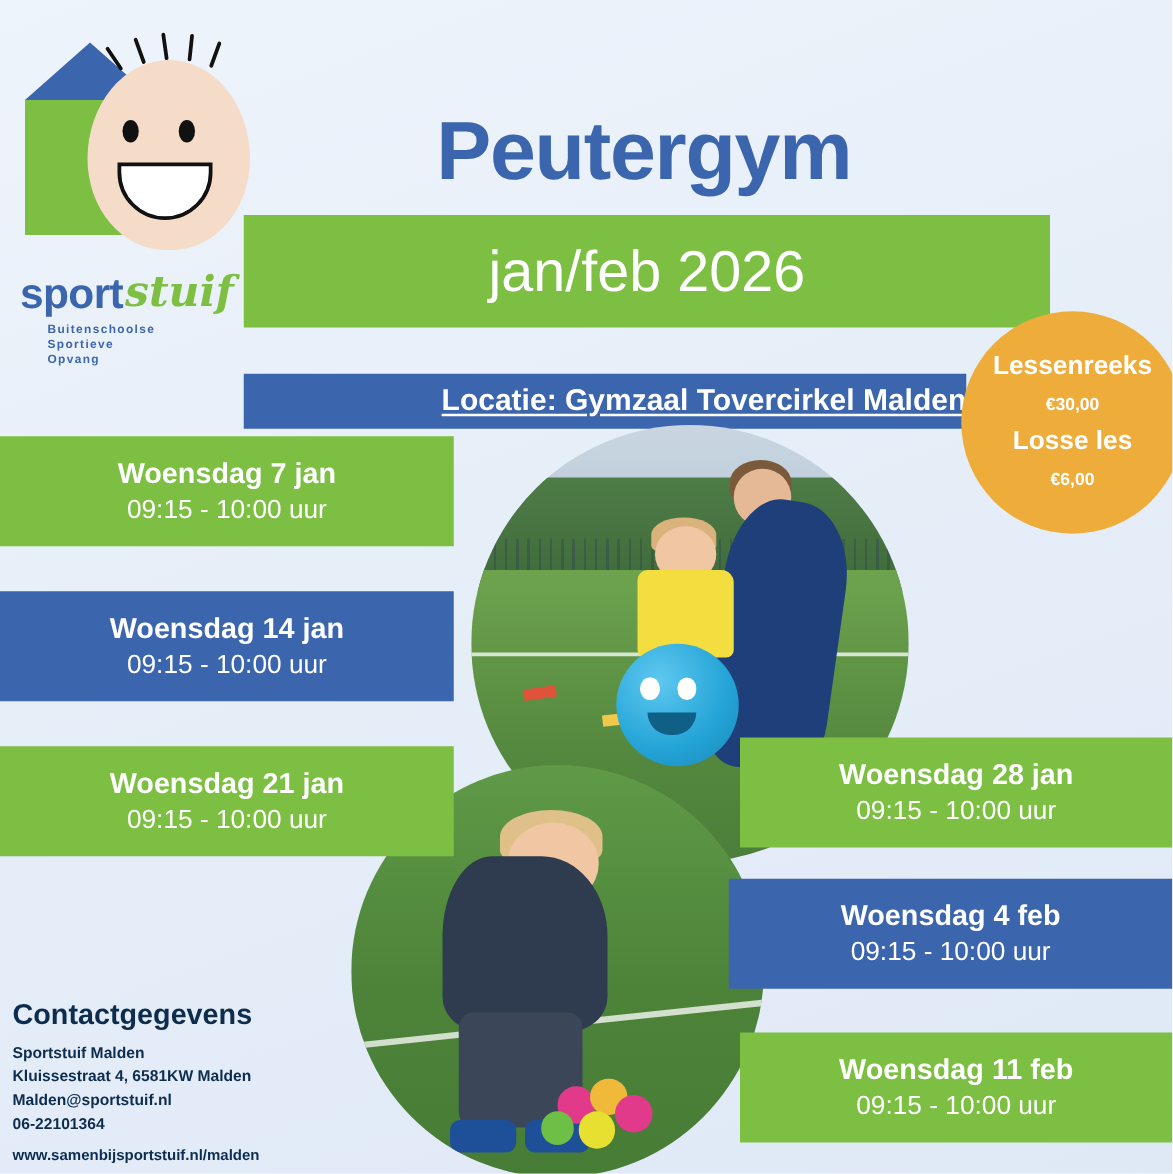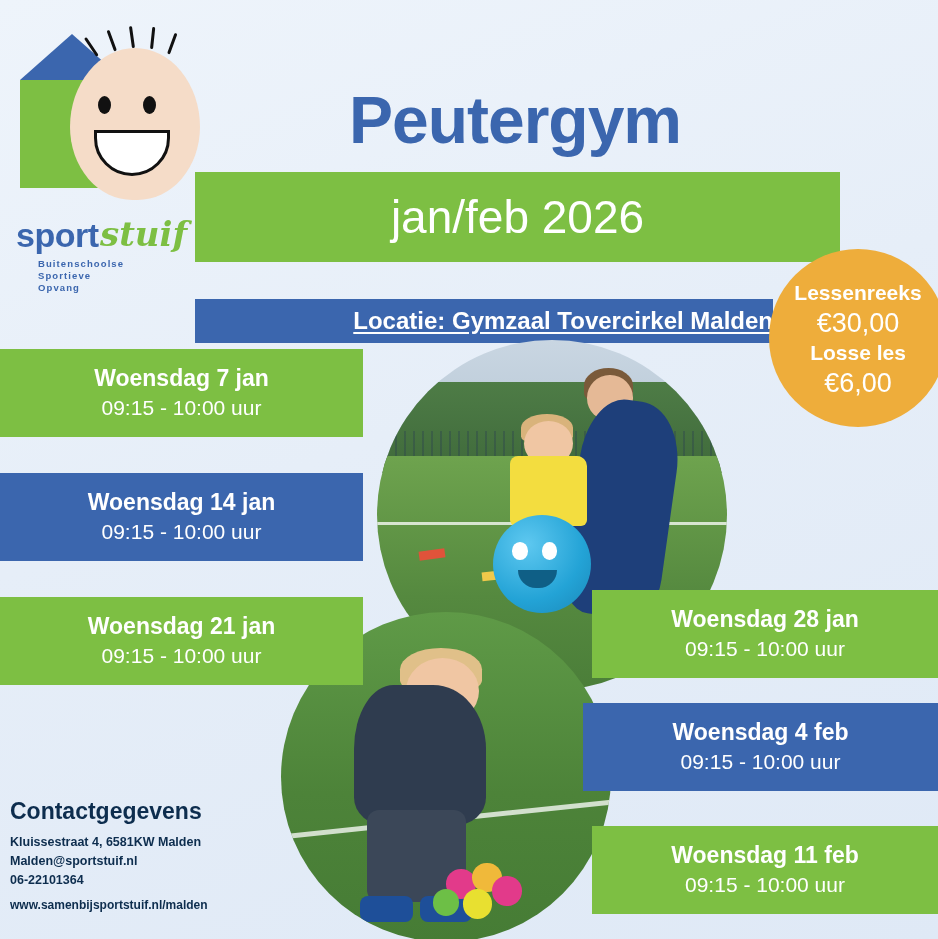--- a/index.html
+++ b/index.html
@@ -105,21 +105,21 @@
     position: absolute; left: 769px; top: 249px;
     width: 178px; height: 178px;
     border-radius: 50%;
     background: #eead3b;
     display: flex; flex-direction: column;
     align-items: center; justify-content: center;
     color: #fff; text-align: center;
     line-height: 30px;
   }
   .price-badge .lbl { font-size: 21px; font-weight: 700; }
-  .price-badge .val { font-size: 27px; font-weight: 400; }
+  .price-badge .val { font-size: 14px; font-weight: 700; }
 
   
   .photo {
     position: absolute; border-radius: 50%; overflow: hidden;
   }
   .photo-1 { left: 377px; top: 340px; width: 350px; height: 350px; }
   .photo-2 { left: 281px; top: 612px; width: 330px; height: 330px; }
   .ph-sky { position: absolute; left: 0; top: 0; width: 100%; height: 33%;
             background: linear-gradient(#c9d6e2, #b6c6d4); }
   .ph-trees { position: absolute; left: 0; top: 12%; width: 100%; height: 26%;
@@ -315,19 +315,20 @@
     <div class="d">Woensdag 4 feb</div>
     <div class="t">09:15 - 10:00 uur</div>
   </div>
   <div class="sess s6 green">
     <div class="d">Woensdag 11 feb</div>
     <div class="t">09:15 - 10:00 uur</div>
   </div>
 
   <div class="contact">
     <h3>Contactgegevens</h3>
+    <p>Sportstuif Malden</p>
     <p>Kluissestraat 4, 6581KW Malden</p>
     <p>Malden@sportstuif.nl</p>
     <p>06-22101364</p>
     <p class="web">www.samenbijsportstuif.nl/malden</p>
   </div>
 
 </div>
 
 </body></html>

